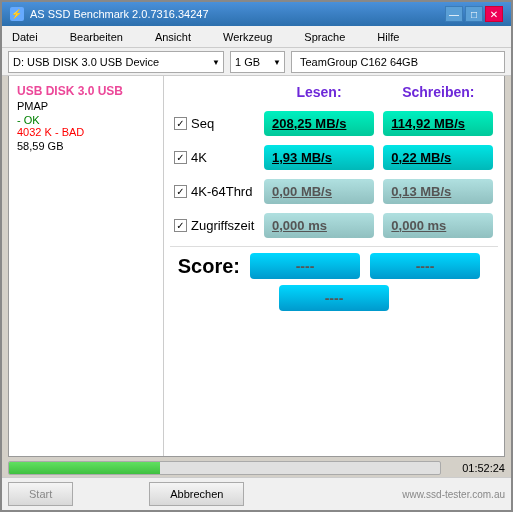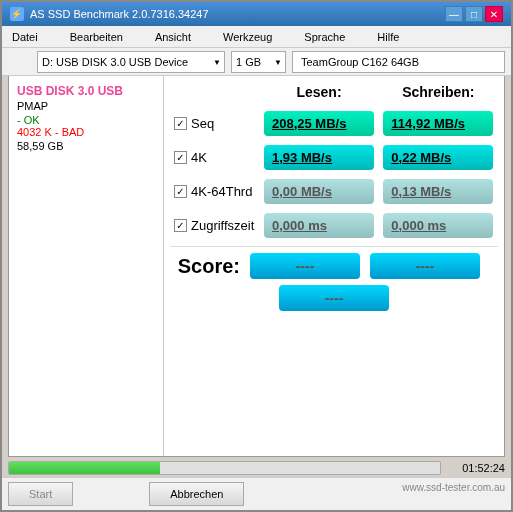--- a/index.html
+++ b/index.html
@@ -82,25 +82,24 @@
       padding: 3px 6px;
       gap: 6px;
       height: 28px;
     }
     .drive-select {
       background: white;
       border: 1px solid #aaa;
       padding: 2px 4px;
       font-size: 11px;
       height: 22px;
-      width: 188px;
+      width: 216px;
       color: #000;
       appearance: none;
       cursor: pointer;
-      margin-left: 29px;
     }
     .drive-select-wrapper {
       position: relative;
       display: inline-block;
     }
     .drive-select-wrapper::after {
       content: '▼';
       position: absolute;
       right: 4px;
       top: 50%;
@@ -185,21 +184,21 @@
     }
 
     
     .bench-table {
       width: 100%;
       border-collapse: collapse;
     }
     .bench-header-row td {
       font-size: 14px;
       font-weight: bold;
-      color: #000000;
+      color: #6d28d9;
       padding: 2px 4px 6px 4px;
       text-align: center;
     }
     .bench-header-row td:first-child {
       text-align: left;
     }
     .bench-row {
       height: 34px;
     }
     .bench-row td {
@@ -316,20 +315,21 @@
     }
     .progress-time {
       font-size: 11px;
       color: #000;
       white-space: nowrap;
     }
 
     
     .bottom-bar {
       display: flex;
+      align-items: center;
       padding: 4px 6px;
       background: #f0f0f0;
       border-top: 1px solid #ccc;
       gap: 8px;
       justify-content: space-between;
     }
     .bottom-left {
       display: flex;
       gap: 8px;
     }

